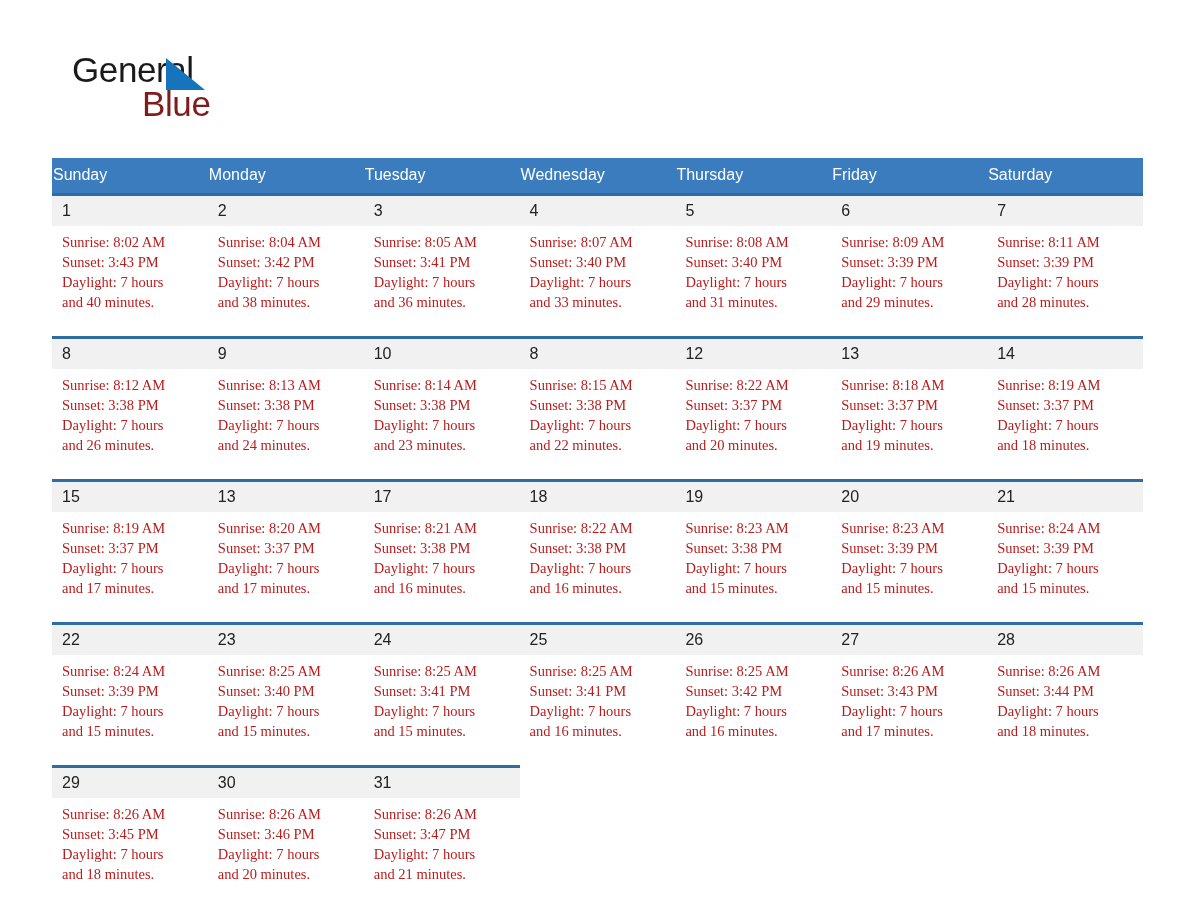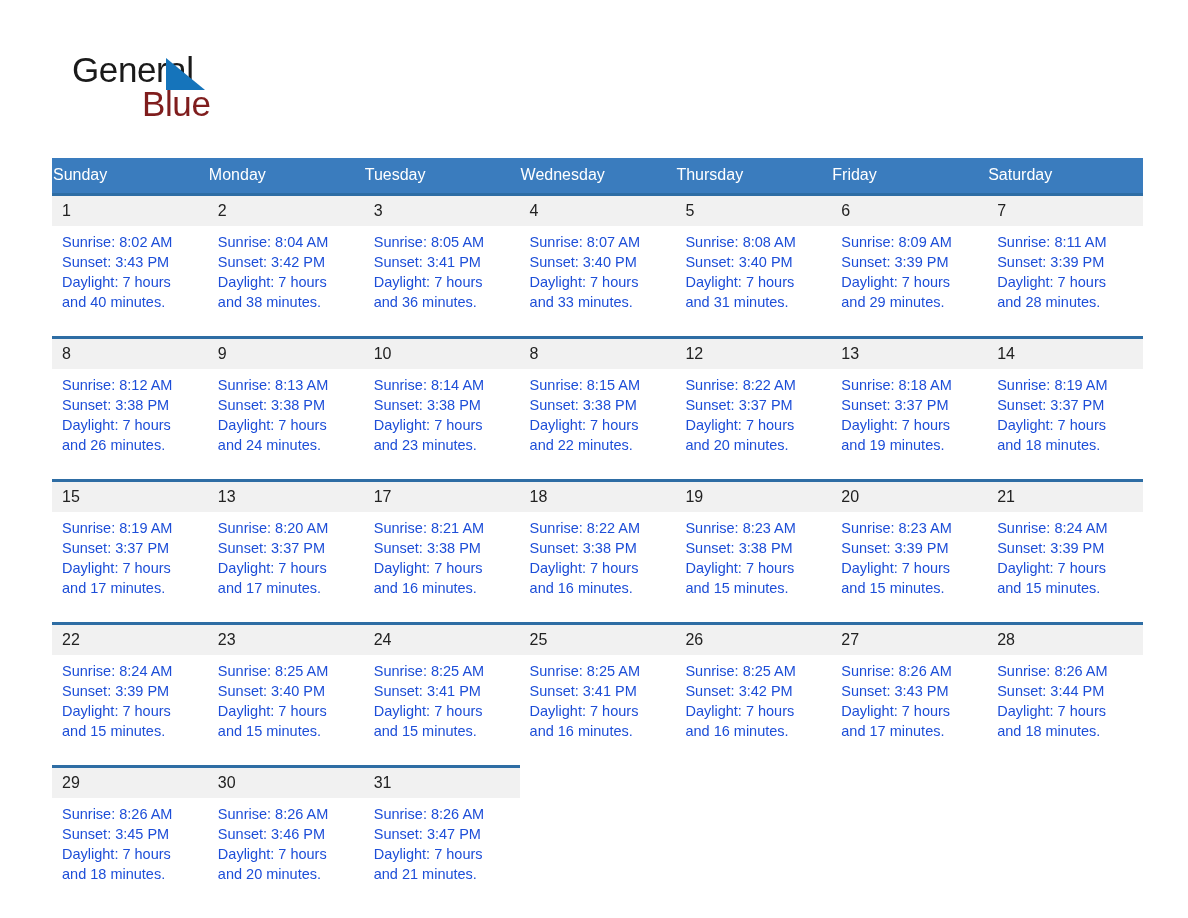--- a/index.html
+++ b/index.html
@@ -126,24 +126,25 @@
   }
   .daynum-row td.empty {
     background: #ffffff;
     border-top: 3px solid #ffffff;
   }
   .info-row td {
     background: #ffffff;
     padding: 6px 8px 4px 10px;
     font-size: 14.5px;
     line-height: 20px;
-    color: #1d4ed8;
+    color: #b91c1c;
     vertical-align: top;
     height: 86px;
     border: none;
+    font-family: Liberation Serif, serif;
   }
   .info-row td.empty { background: #ffffff; }
   .info-line { white-space: nowrap; }
 </style>
 </head>
 <body>
 
 <div class="page">
 
   <div class="header">

